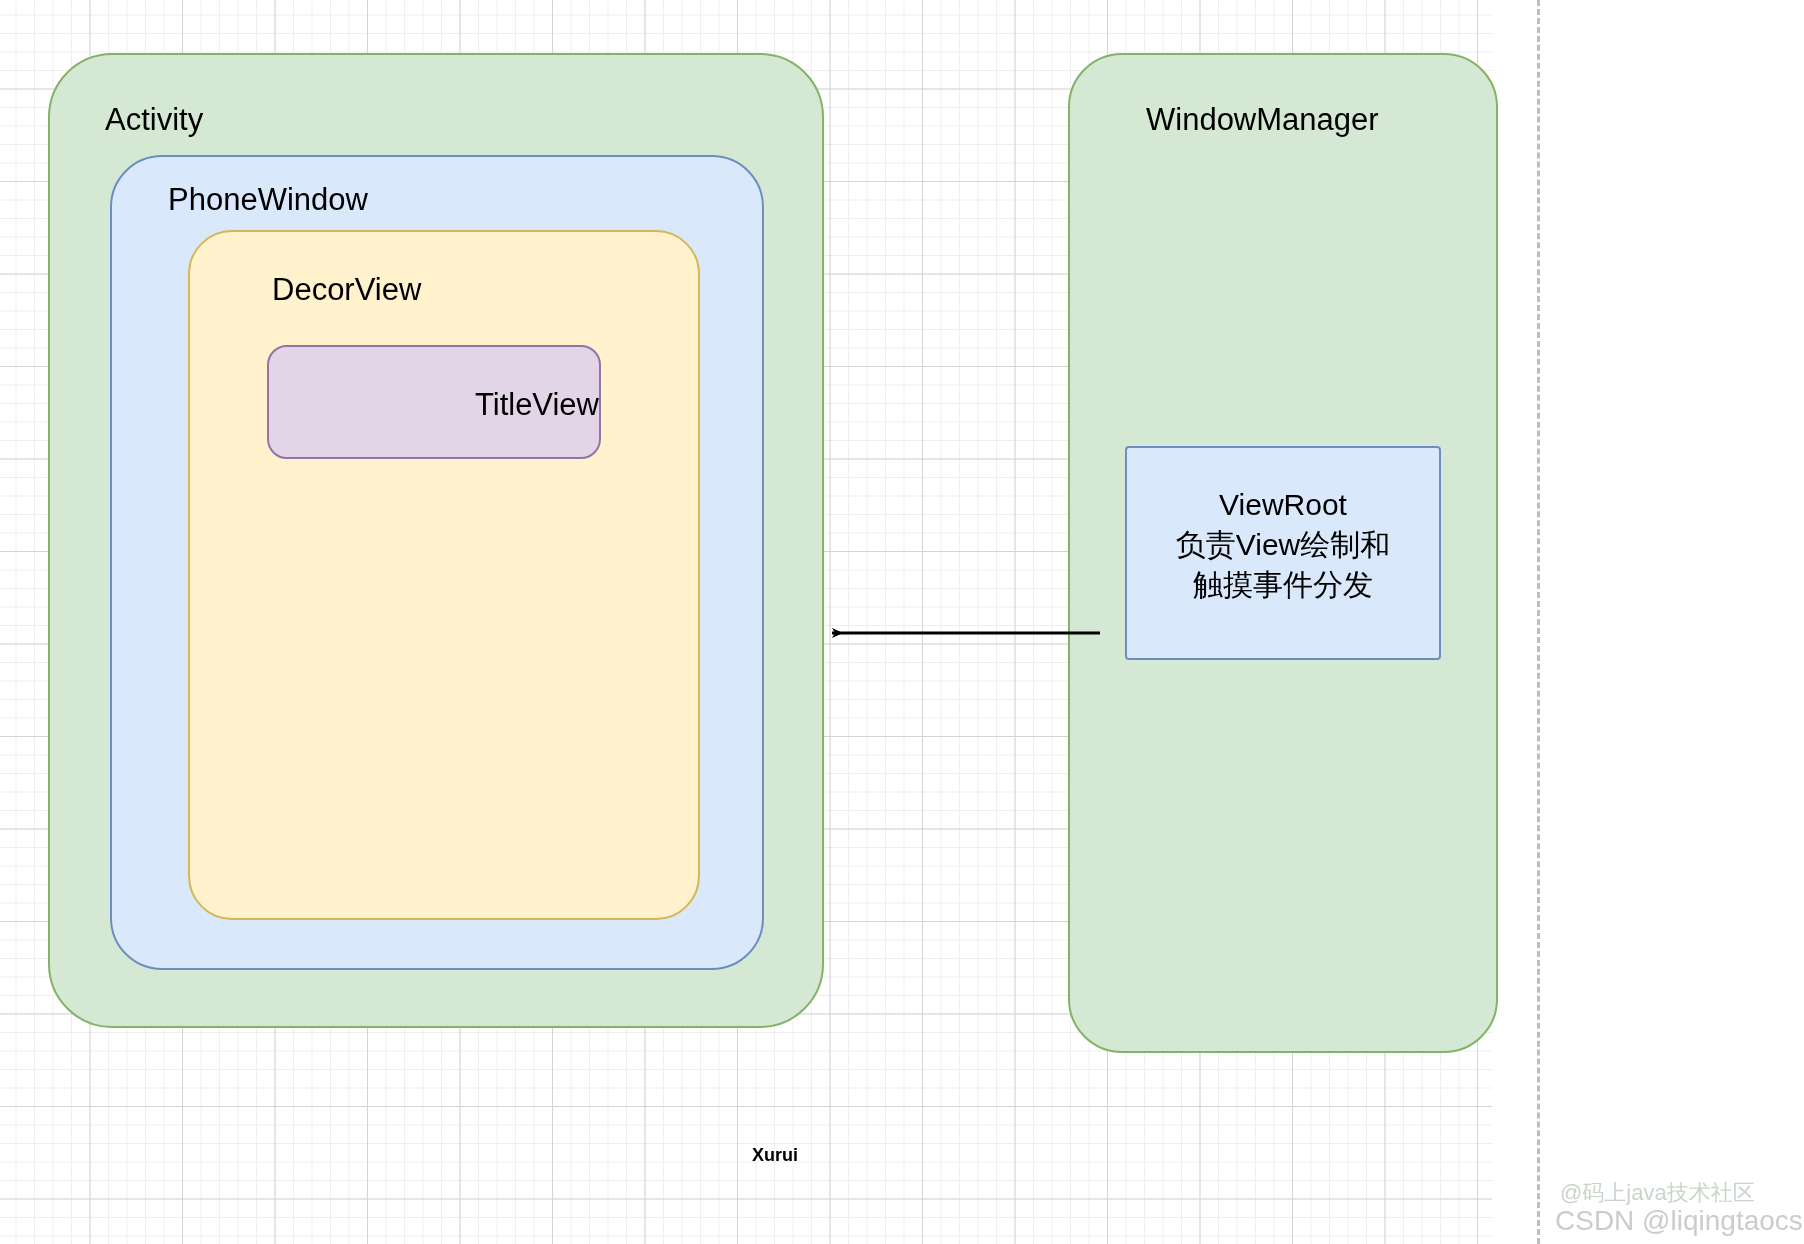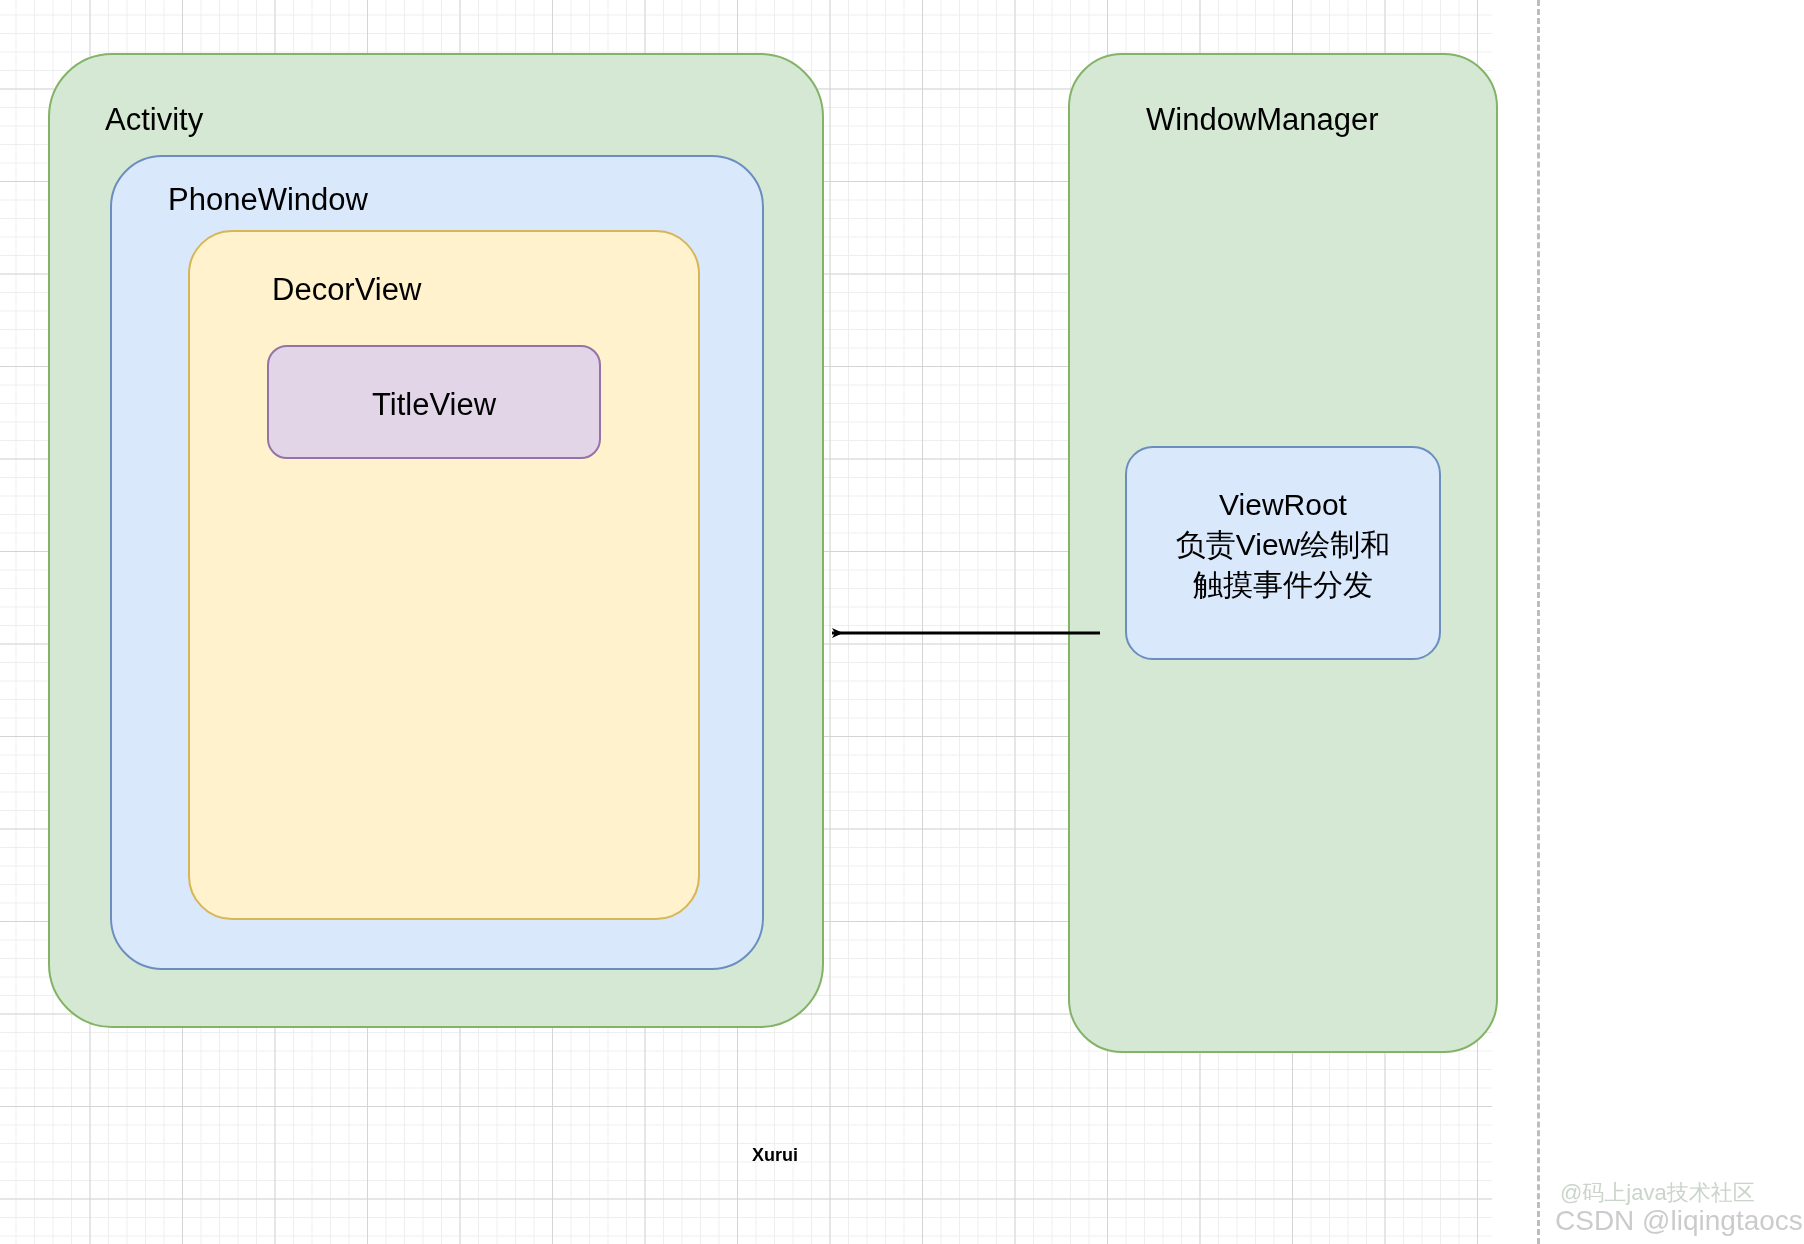--- a/index.html
+++ b/index.html
@@ -66,39 +66,39 @@
     border-color: #9673a6;
   }
 
   
   #activity-box      { left: 48px;   top: 53px;   width: 776px;  height: 975px;  border-radius: 64px; }
   #phonewindow-box   { left: 110px;  top: 155px;  width: 654px;  height: 815px;  border-radius: 52px; }
   #decorview-box     { left: 188px;  top: 230px;  width: 512px;  height: 690px;  border-radius: 44px; }
   #titleview-box     { left: 267px;  top: 345px;  width: 334px;  height: 114px;  border-radius: 20px; }
   #contentviews-box  { left: 274px;  top: 541px;  width: 330px;  height: 315px;  border-radius: 34px; }
   #windowmanager-box { left: 1068px; top: 53px;   width: 430px;  height: 1000px; border-radius: 54px; }
-  #viewroot-box      { left: 1125px; top: 446px;  width: 316px;  height: 214px;  border-radius: 28px; }
+  #viewroot-box      { left: 1125px; top: 446px;  width: 316px;  height: 214px;  border-radius: 4px; }
 
   
   .box-title {
     position: absolute;
     color: #000000;
     font-size: 31px;
     line-height: 1.05;
     white-space: nowrap;
   }
   #activity-title      { left: 105px;  top: 104px;  }
   #phonewindow-title   { left: 168px;  top: 184px;  }
   #decorview-title     { left: 236px;  top: 274px; margin-left: 36px;  }
   #windowmanager-title { left: 1146px; top: 104px;  }
 
   .inner-label {
     position: absolute;
     width: 100%;
-    text-align: center;
+    text-align: right;
     color: #000000;
     font-size: 31px;
     line-height: 1.05;
     white-space: nowrap;
     pointer-events: none;
   }
   #titleview-label    { top: 42px; }
   #contentviews-label { top: 142px; }
 
   

